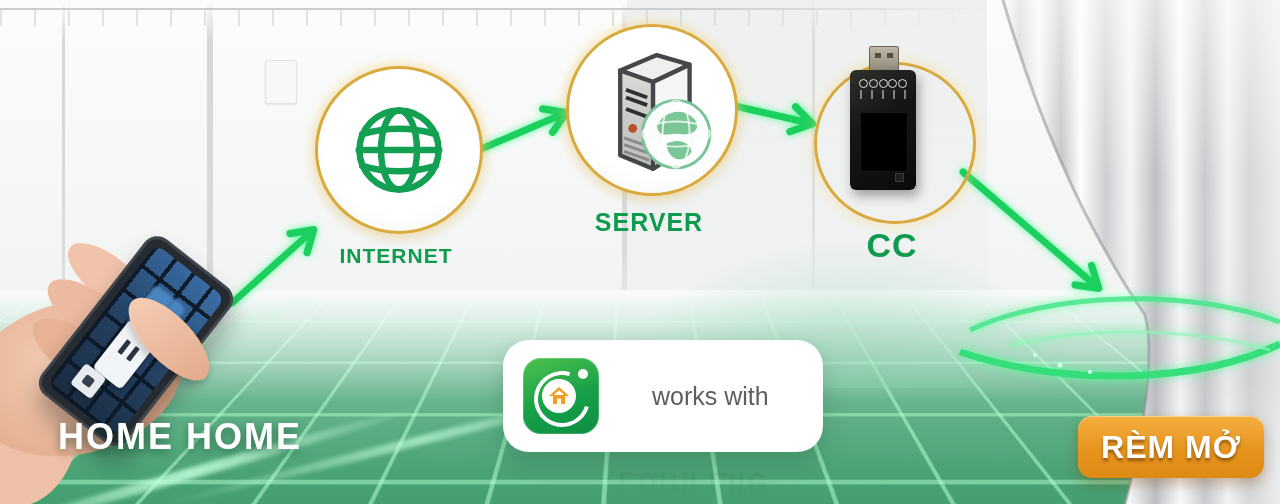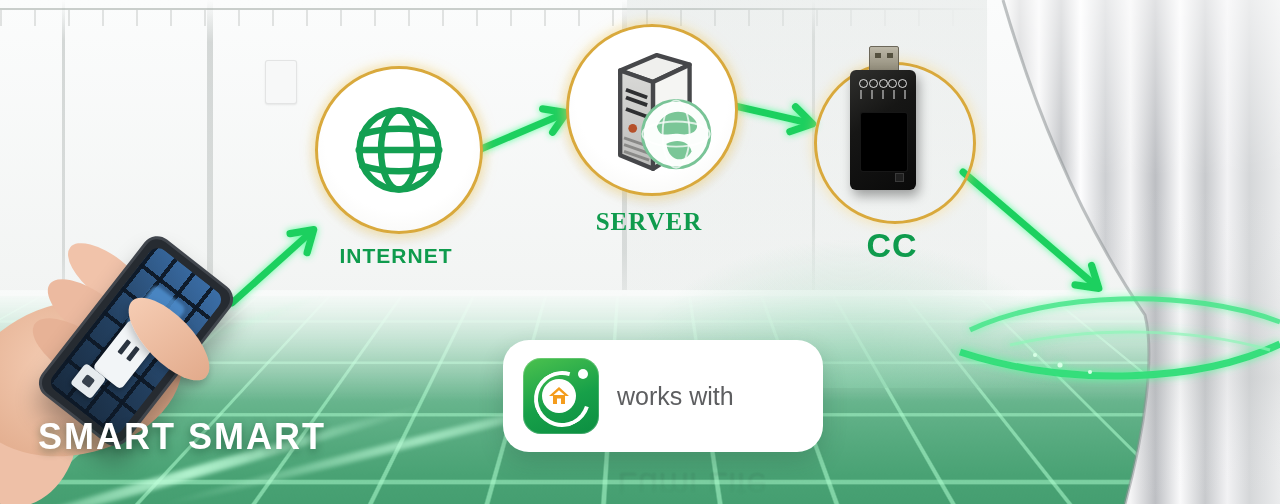--- a/index.html
+++ b/index.html
@@ -60,21 +60,21 @@
         background:radial-gradient(circle at 50% 42%,#ffffff 60%,#f3f3f0 100%);
         box-shadow:0 0 12px 2px rgba(252,216,120,.55),0 4px 14px rgba(110,85,20,.12);
         display:flex;align-items:center;justify-content:center;}
   .ring-only{background:transparent;box-shadow:0 0 12px 2px rgba(252,216,120,.45);}
   .n-internet{left:315px;top:66px;width:162px;height:162px;}
   .n-server{left:566px;top:24px;width:166px;height:166px;}
   .n-cc{left:814px;top:62px;width:156px;height:156px;}
   .node-label{position:absolute;z-index:6;font-weight:700;color:#0f9b4d;
         letter-spacing:1px;text-align:center;}
   .l-internet{left:308px;top:244px;width:176px;font-size:21px;}
-  .l-server{left:566px;top:208px;width:166px;font-size:25px;font-family:Liberation Serif, serif;}
+  .l-server{left:566px;top:208px;width:166px;font-size:25px;}
   .l-cc{left:814px;top:226px;width:156px;font-size:34px;}
 
   
   .dongle{position:absolute;left:0;top:0;z-index:7;}
   .usb-plug{position:absolute;left:869px;top:46px;width:28px;height:26px;
         background:linear-gradient(180deg,#bcb7a7,#8d8876);border:1px solid #6c6759;border-radius:2px;}
   .usb-plug .slot{position:absolute;top:6px;width:6px;height:5px;background:#55513f;}
   .usb-plug .s1{left:5px;} .usb-plug .s2{right:5px;}
   .dongle-body{position:absolute;left:850px;top:70px;width:66px;height:120px;border-radius:6px;
         background:linear-gradient(145deg,#30302e 0%,#161615 40%,#0a0a0a 100%);
@@ -126,21 +126,21 @@
         padding-left:20px;box-sizing:border-box;
         box-shadow:0 10px 24px rgba(18,60,40,.20);}
   .app-icon{position:relative;width:76px;height:76px;border-radius:18px;flex:0 0 auto;
         background:linear-gradient(160deg,#4cc24e 0%,#17a049 55%,#0c8e41 100%);
         box-shadow:inset 0 0 0 1px rgba(255,255,255,.2);}
   .app-arc{position:absolute;left:11px;top:13px;width:48px;height:48px;border-radius:50%;
         border:4px solid #ffffff;border-right-color:transparent;transform:rotate(-28deg);}
   .app-lens{position:absolute;left:19px;top:21px;width:34px;height:34px;border-radius:50%;
         background:#ffffff;display:flex;align-items:center;justify-content:center;}
   .app-dot{position:absolute;right:11px;top:11px;width:10px;height:10px;border-radius:50%;background:#ffffff;}
-  .badge-text{display:flex;flex-direction:column;line-height:1.05;}
+  .badge-text{display:flex;flex-direction:column;line-height:1.05;margin-left:35px;}
   .badge-l1{font-size:25px;color:#5d5e60;}
   .badge-l2{font-size:37px;color:#525356;letter-spacing:.5px;}
   .badge-reflect{position:absolute;left:503px;top:452px;width:320px;height:52px;z-index:8;
         overflow:hidden;opacity:.20;filter:blur(1.2px);
         -webkit-mask-image:linear-gradient(180deg,rgba(0,0,0,.9),transparent 85%);
         mask-image:linear-gradient(180deg,rgba(0,0,0,.9),transparent 85%);}
   .badge-reflect .rtext{position:absolute;left:114px;top:12px;transform:scaleY(-1);
         font-size:37px;color:#2e2f31;}
 
   
@@ -321,21 +321,21 @@
             <span></span>
           </div>
       </div>
       <div class="sub-tile">
           <span></span>
         </div>
     </div>
   </div>
   <div class="hand-part thumb"></div>
 
-  <div class="smart-home">SMART SMART</div>
+  <div class="smart-home">HOME HOME</div>
 
   <div class="badge">
     <div class="app-icon">
       <div class="app-arc"></div>
       <div class="app-dot"></div>
       <div class="app-lens">
         <svg width="24" height="24" viewBox="0 0 24 24">
           <polygon points="2,12 12,3 22,12 18.5,12 12,6.3 5.5,12" fill="#f49c1c"></polygon>
           <rect x="6" y="11" width="12" height="9" fill="#f49c1c"></rect>
           <rect x="10" y="14.5" width="4" height="5.5" fill="#ffffff"></rect>
@@ -343,14 +343,15 @@
       </div>
     </div>
     <div class="badge-text">
       <span class="badge-l1">works with</span>
     </div>
   </div>
   <div class="badge-reflect">
     <div class="rtext">Lumi Life</div>
   </div>
 
+  <div class="action-btn">RÈM MỞ</div>
 
 </div>
 
 </body></html>

